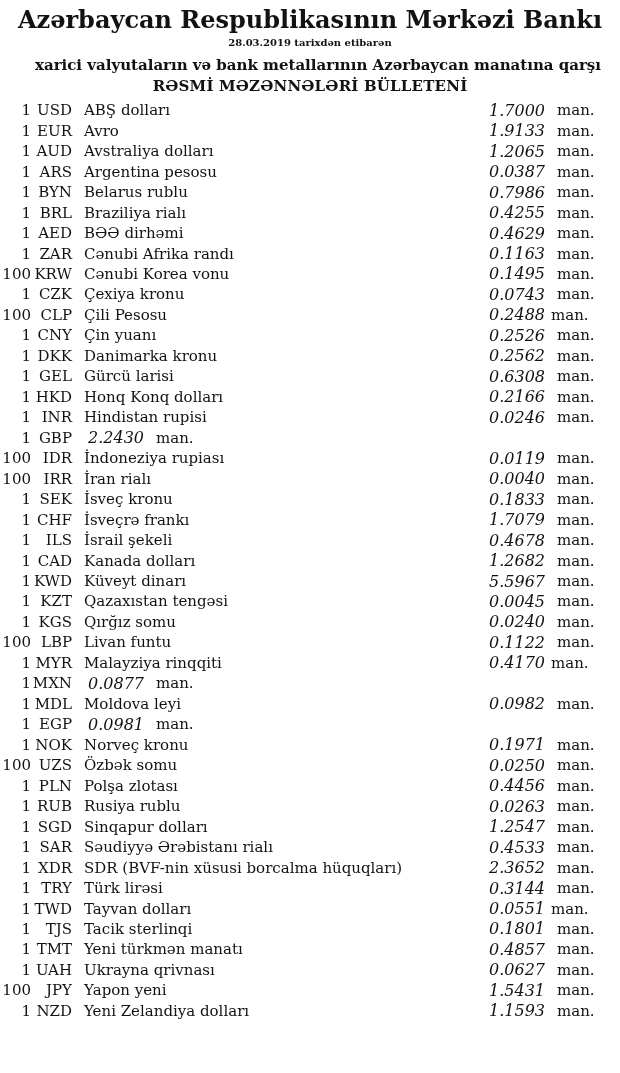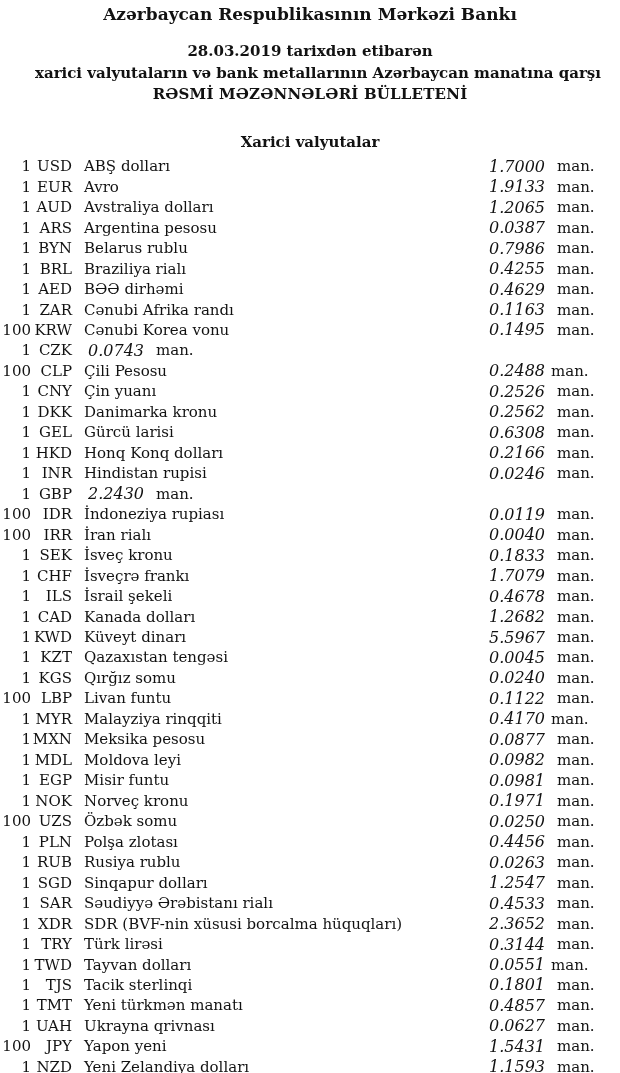--- a/index.html
+++ b/index.html
@@ -11,28 +11,28 @@
     position: relative;
     width: 620px;
     height: 1073px;
     background: #ffffff;
     color: #121212;
     font-family: "DejaVu Serif", "Liberation Serif", serif;
     overflow: hidden;
   }
   .doc-header { text-align: center; }
   .bank-name {
-    padding-top: 1px;
-    font-size: 17px;
+    padding-top: 7px;
+    font-size: 24px;
     line-height: 26px;
     font-weight: bold;
   }
   .date-line {
-    margin-top: 16px;
-    font-size: 15px;
+    margin-top: 2px;
+    font-size: 10px;
     line-height: 16px;
     font-weight: bold;
   }
   .scope-line {
     margin-top: 6px;
     font-size: 15px;
     line-height: 16px;
     font-weight: bold;
     margin-left: 16px;
   }
@@ -99,21 +99,20 @@
 <body>
 
 <div class="page">
   <header class="doc-header">
     <div class="bank-name">Azərbaycan Respublikasının Mərkəzi Bankı</div>
     <div class="date-line">28.03.2019 tarixdən etibarən</div>
     <div class="scope-line">xarici valyutaların və bank metallarının Azərbaycan manatına qarşı</div>
     <div class="bulletin-title">RƏSMİ MƏZƏNNƏLƏRİ BÜLLETENİ</div>
   </header>
 
-  <div class="section-title">Xarici valyutalar</div>
 
   <div class="rates-table">
   <div class="row">
     <span class="nominal">1</span>
     <span class="code">USD</span>
     <span class="cname">ABŞ dolları</span>
     <span class="rate">1.7000</span>
     <span class="man">man.</span>
   </div>
 
@@ -177,20 +176,21 @@
     <span class="nominal">100</span>
     <span class="code">KRW</span>
     <span class="cname">Cənubi Korea vonu</span>
     <span class="rate">0.1495</span>
     <span class="man">man.</span>
   </div>
 
   <div class="row">
     <span class="nominal">1</span>
     <span class="code">CZK</span>
+    <span class="cname">Çexiya kronu</span>
     <span class="rate">0.0743</span>
     <span class="man">man.</span>
   </div>
 
   <div class="row">
     <span class="nominal">100</span>
     <span class="code">CLP</span>
     <span class="cname">Çili Pesosu</span>
     <span class="rate">0.2488</span>
     <span class="man tight">man.</span>
@@ -327,37 +327,35 @@
     <span class="nominal">1</span>
     <span class="code">MYR</span>
     <span class="cname">Malayziya rinqqiti</span>
     <span class="rate">0.4170</span>
     <span class="man tight">man.</span>
   </div>
 
   <div class="row">
     <span class="nominal">1</span>
     <span class="code">MXN</span>
-    <span class="cname">Meksika pesosu</span>
     <span class="rate">0.0877</span>
     <span class="man">man.</span>
   </div>
 
   <div class="row">
     <span class="nominal">1</span>
     <span class="code">MDL</span>
     <span class="cname">Moldova leyi</span>
     <span class="rate">0.0982</span>
     <span class="man">man.</span>
   </div>
 
   <div class="row">
     <span class="nominal">1</span>
     <span class="code">EGP</span>
-    <span class="cname">Misir funtu</span>
     <span class="rate">0.0981</span>
     <span class="man">man.</span>
   </div>
 
   <div class="row">
     <span class="nominal">1</span>
     <span class="code">NOK</span>
     <span class="cname">Norveç kronu</span>
     <span class="rate">0.1971</span>
     <span class="man">man.</span>

